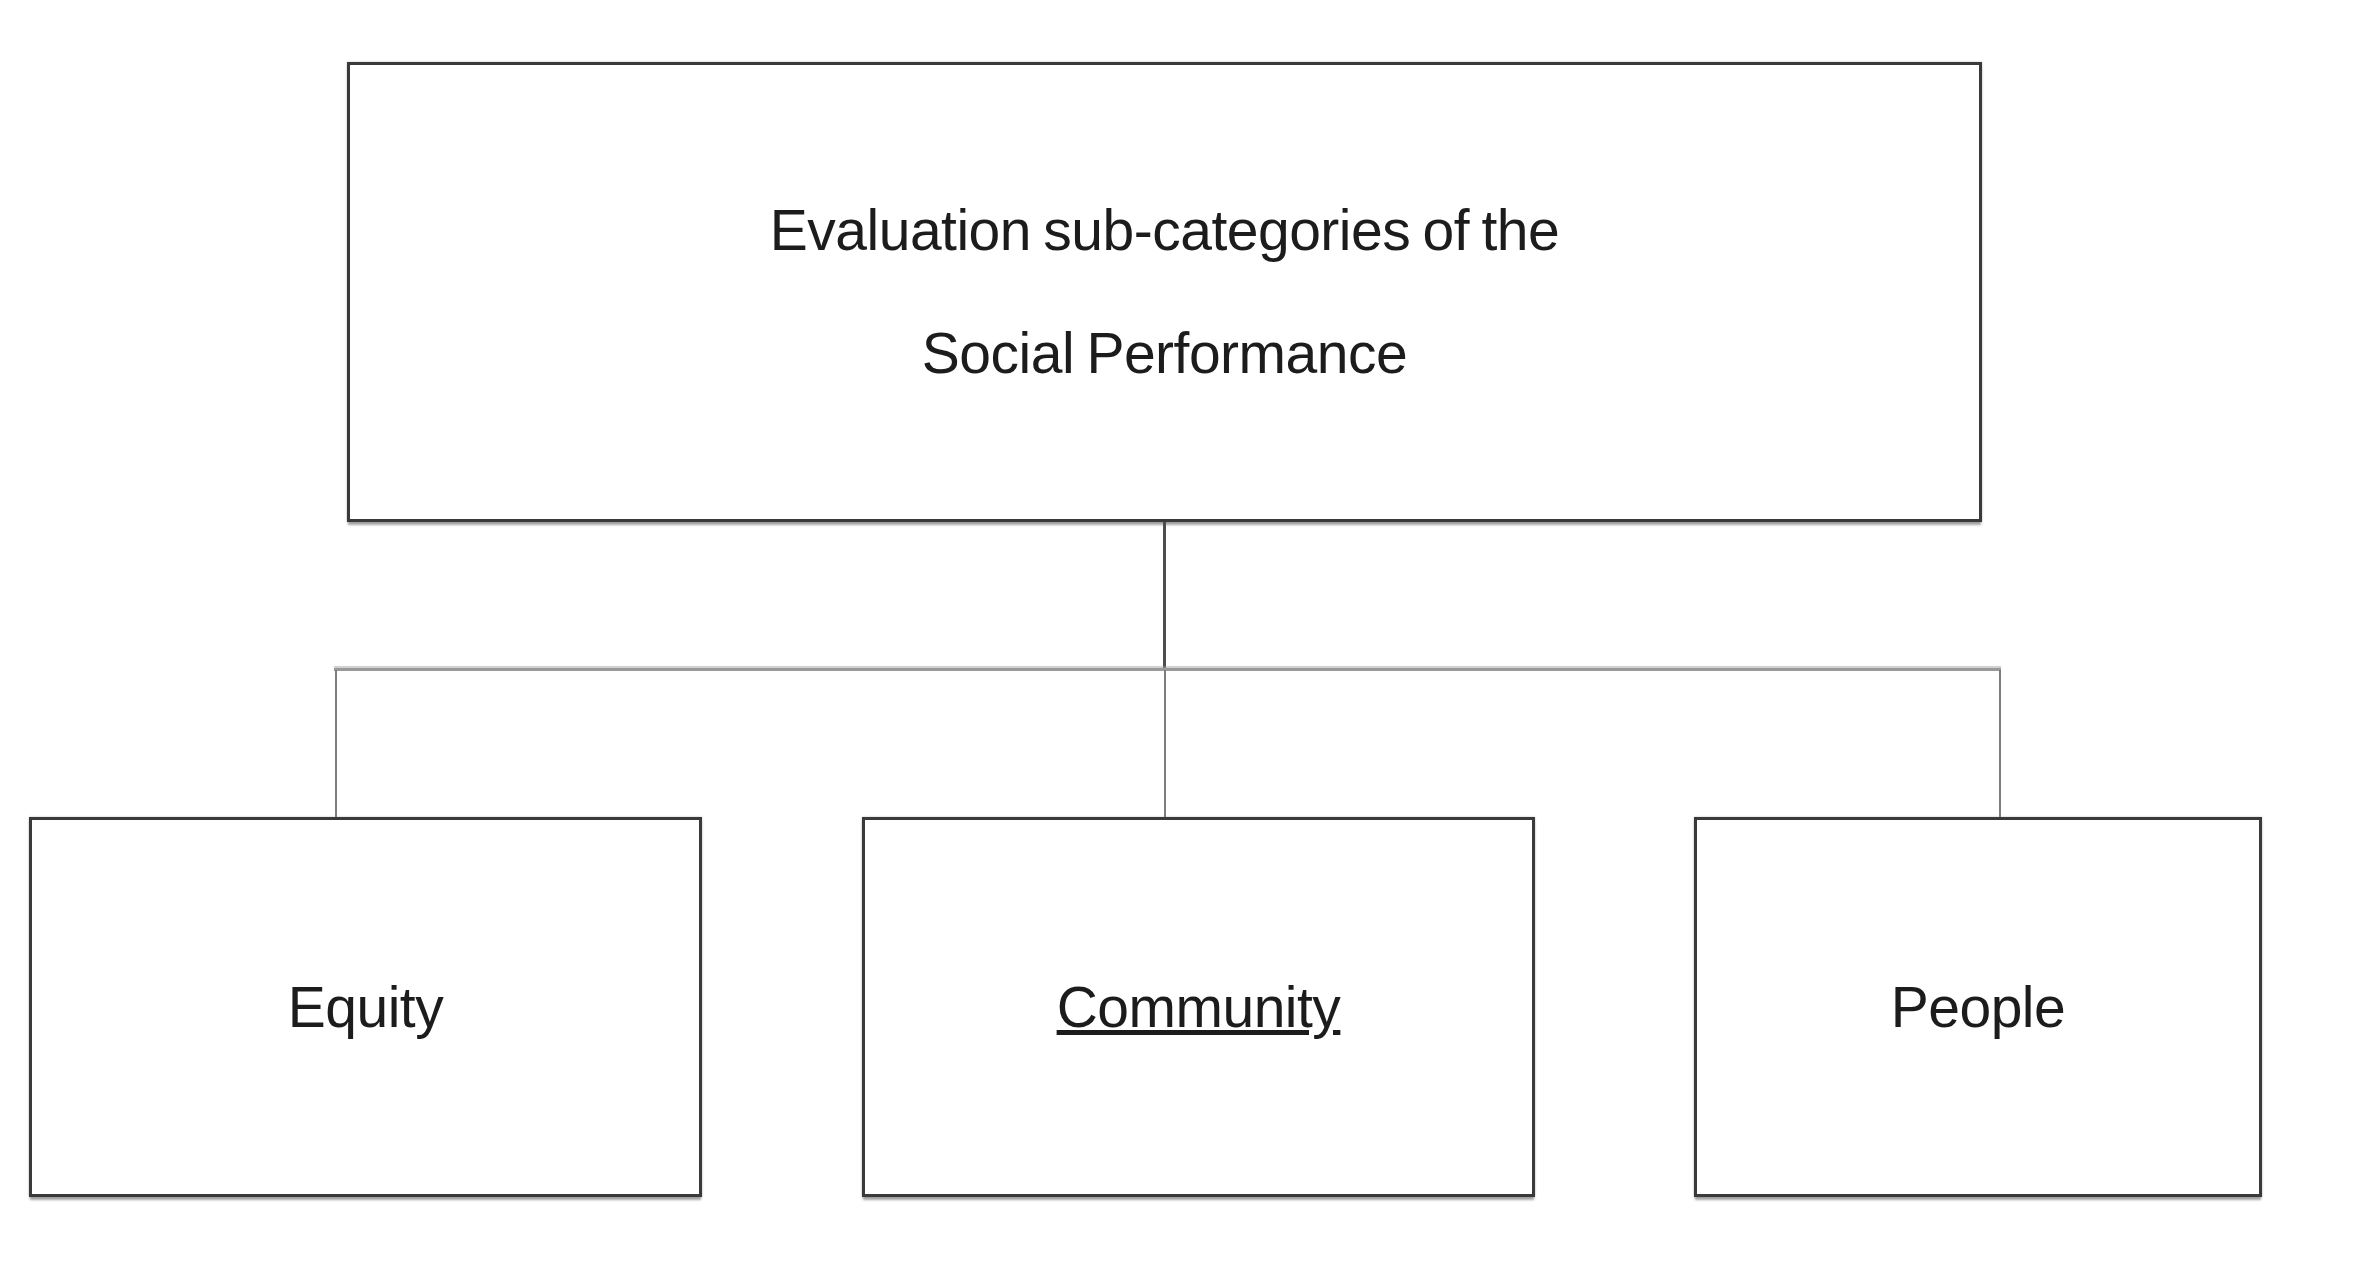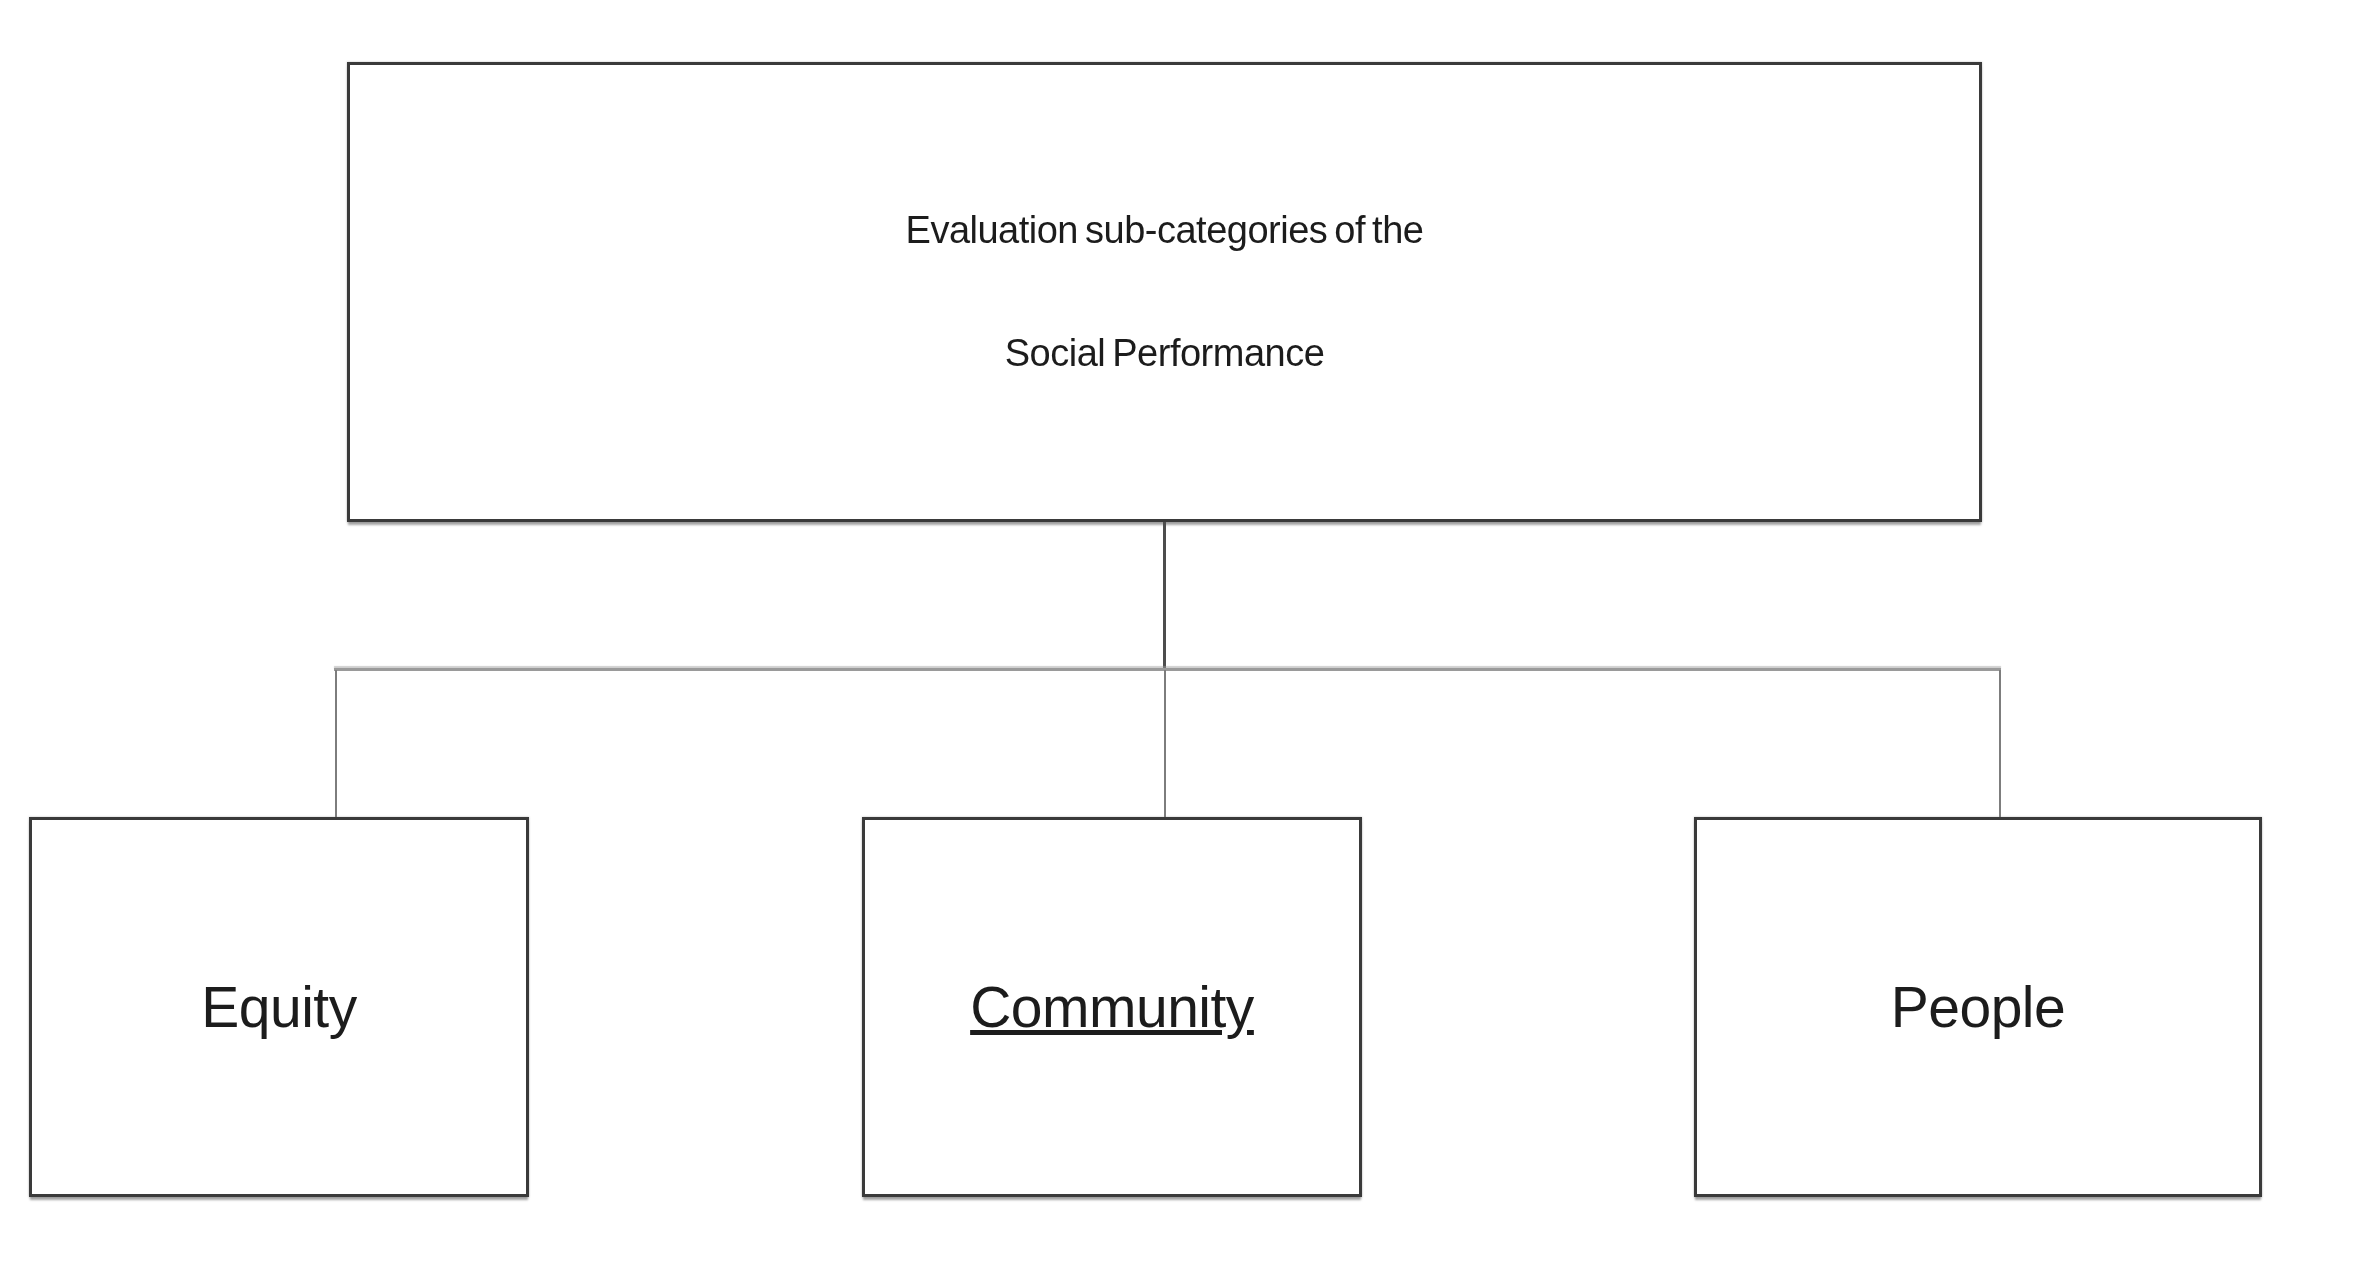--- a/index.html
+++ b/index.html
@@ -35,29 +35,29 @@
     text-align: center;
     box-shadow: 0 4px 2px -1px rgba(95, 95, 95, 0.55), 0 0 2px rgba(120, 120, 120, 0.45);
   }
   .box-root {
     left: 347px;
     top: 62px;
     width: 1635px;
     height: 460px;
   }
   .box-root .label-block {
-    font-size: 38px;
+    font-size: 57px;
     line-height: 123px;
     letter-spacing: -0.5px;
     word-spacing: -3px;
     white-space: nowrap;
   }
   .box-child {
     top: 817px;
-    width: 500px;
+    width: 673px;
     height: 380px;
     font-size: 57px;
     letter-spacing: -0.5px;
     white-space: nowrap;
   }
   .box-equity    { left: 29px; }
   .box-community { left: 862px; text-decoration: underline; }
   .box-people    { left: 1694px; width: 568px; }
   .line {
     position: absolute;

